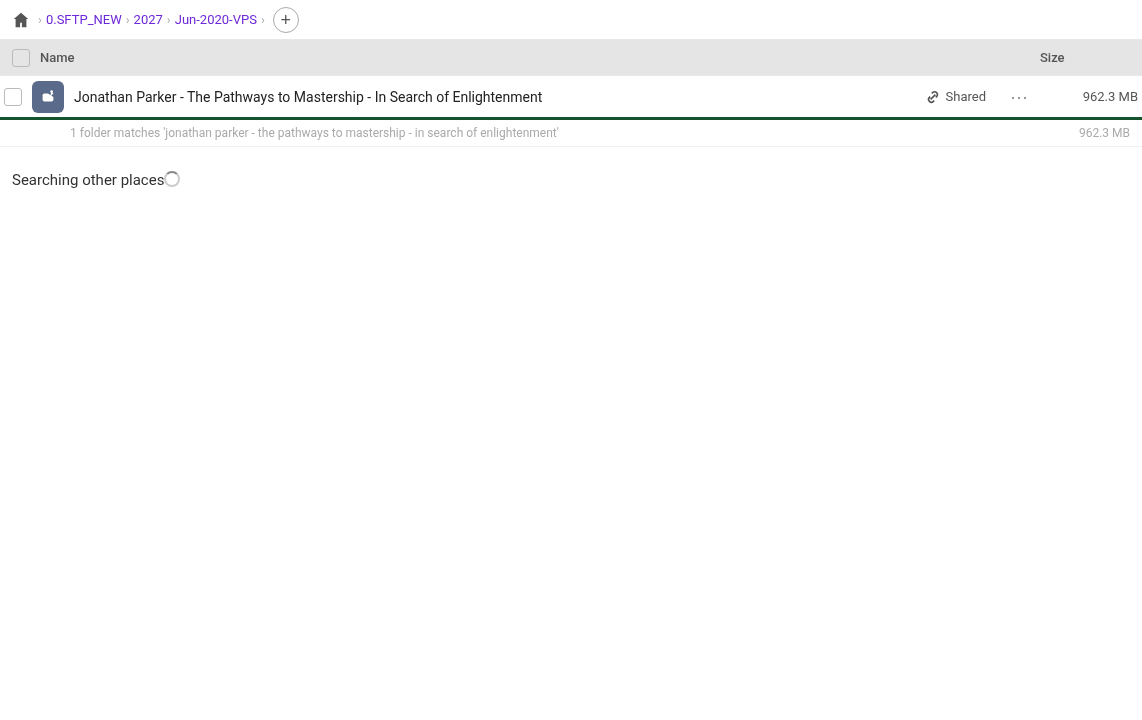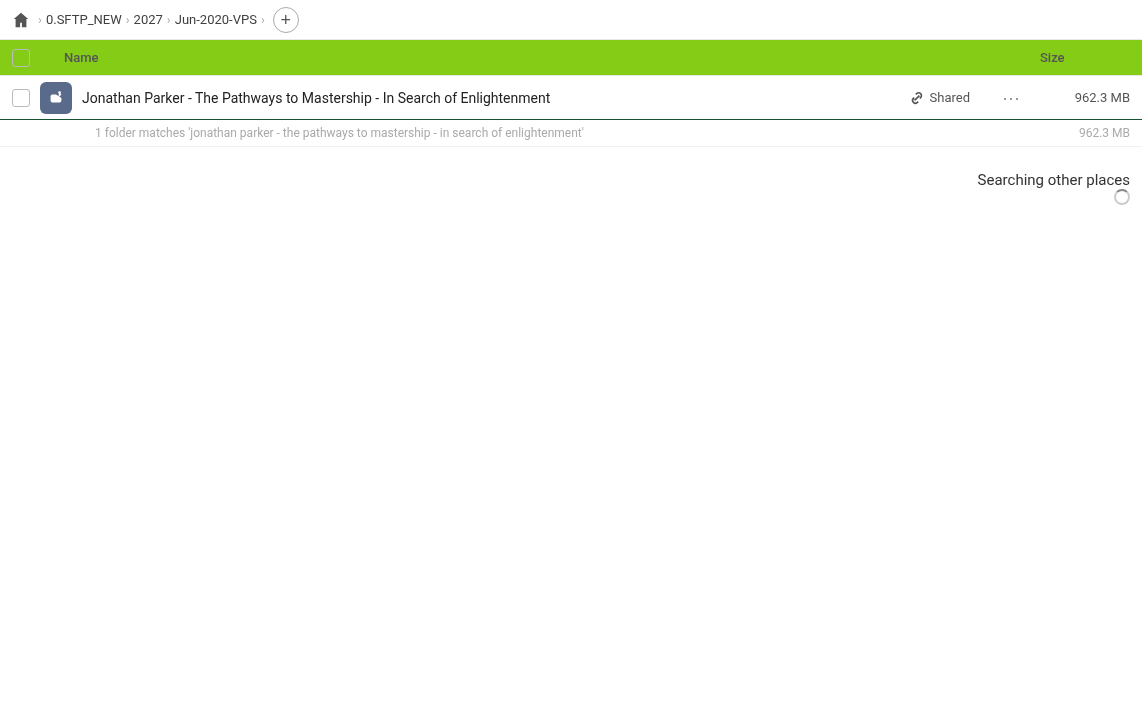--- a/index.html
+++ b/index.html
@@ -41,21 +41,21 @@
       color: #555;
     }
 
     .breadcrumb-separator {
       color: #aaa;
       margin: 0 4px;
       font-size: 13px;
     }
 
     .breadcrumb-item {
-      color: #404040;
+      color: #6d28d9;
       font-size: 13px;
       cursor: pointer;
     }
 
     .add-btn {
       display: flex;
       align-items: center;
       justify-content: center;
       width: 26px;
       height: 26px;
@@ -69,22 +69,21 @@
       line-height: 1;
     }
 
     
     .col-header {
       display: flex;
       align-items: center;
       padding: 6px 12px;
       border-bottom: 1px solid #e8e8e8;
       height: 36px;
-      background: #84cc16;
-      gap: 24px;
+      background: #e5e5e5;
     }
 
     .col-checkbox {
       width: 18px;
       height: 18px;
       border: 1.5px solid #bbb;
       border-radius: 3px;
       margin-right: 10px;
       flex-shrink: 0;
       cursor: pointer;
@@ -102,23 +101,23 @@
       color: #555;
       font-weight: 500;
       width: 90px;
       text-align: left;
     }
 
     
     .file-row {
       display: flex;
       align-items: center;
-      padding: 0 12px;
+      padding: 0 4px;
       height: 44px;
-      border-bottom: 1px solid #14532d;
+      border-bottom: 3px solid #14532d;
       cursor: pointer;
     }
 
     .file-checkbox {
       width: 18px;
       height: 18px;
       border: 1.5px solid #bbb;
       border-radius: 3px;
       margin-right: 10px;
       flex-shrink: 0;
@@ -150,21 +149,21 @@
       overflow: hidden;
       text-overflow: ellipsis;
     }
 
     .shared-badge {
       display: flex;
       align-items: center;
       gap: 5px;
       color: #555;
       font-size: 13px;
-      margin-right: 28px;
+      margin-right: 20px;
     }
 
     .link-icon {
       width: 16px;
       height: 16px;
       color: #555;
     }
 
     .more-btn {
       background: transparent;
@@ -179,21 +178,21 @@
 
     .file-size {
       font-size: 13px;
       color: #555;
       width: 90px;
       text-align: right;
     }
 
     
     .result-summary {
-      padding: 6px 12px 6px 95px;
+      padding: 6px 12px 6px 70px;
       font-size: 12px;
       color: #aaa;
       border-bottom: 1px solid #f0f0f0;
       display: flex;
       align-items: center;
       justify-content: space-between;
     }
 
     .result-size {
       font-size: 12px;
@@ -202,23 +201,22 @@
 
     
     .searching-section {
       padding: 24px 12px 12px 12px;
     }
 
     .searching-label {
       font-size: 15px;
       color: #333;
       display: flex;
-      align-items: flex-end;
+      align-items: flex-start;
       gap: 0;
-      flex-direction: column;
     }
 
     .spinner {
       width: 16px;
       height: 16px;
       border: 2px solid #ccc;
       border-top: 2px solid #888;
       border-radius: 50%;
       display: inline-block;
       animation: spin 0.8s linear infinite;

